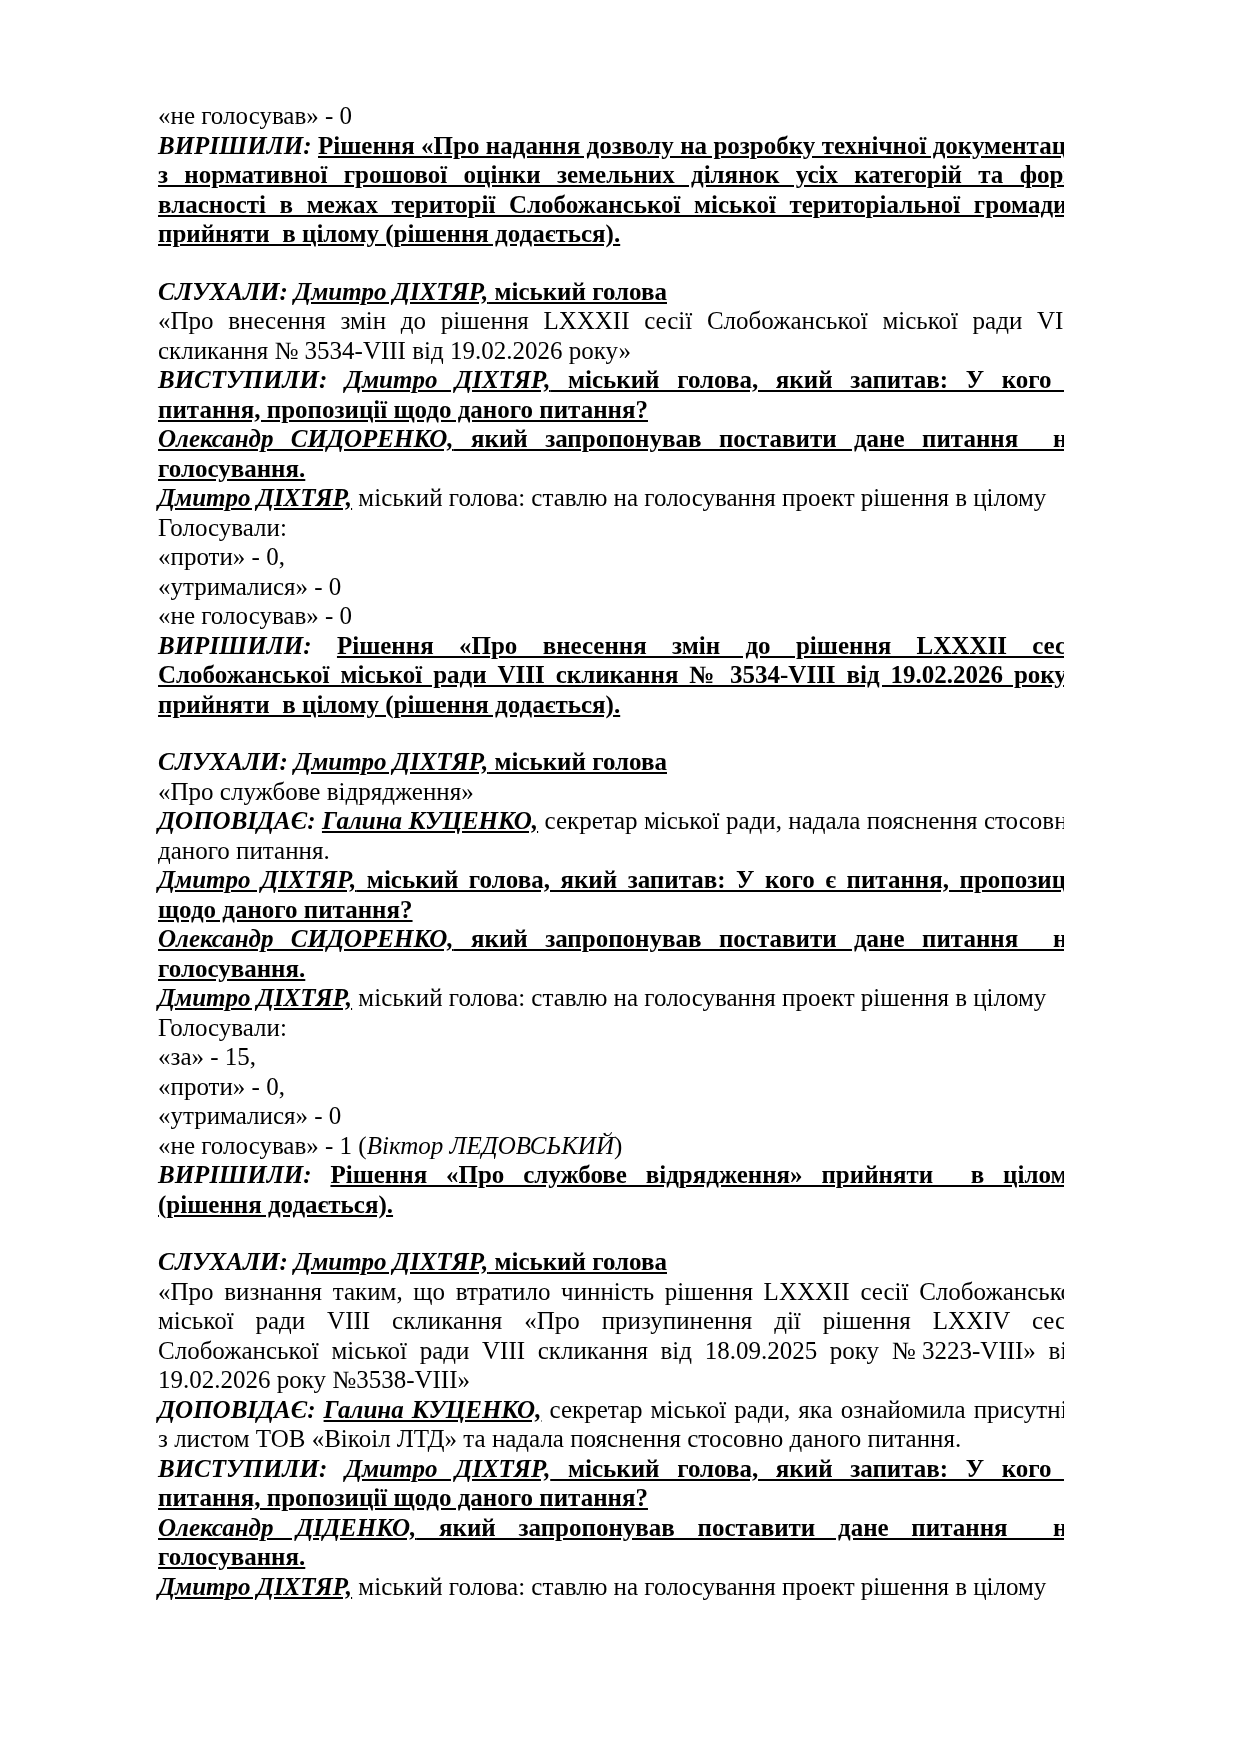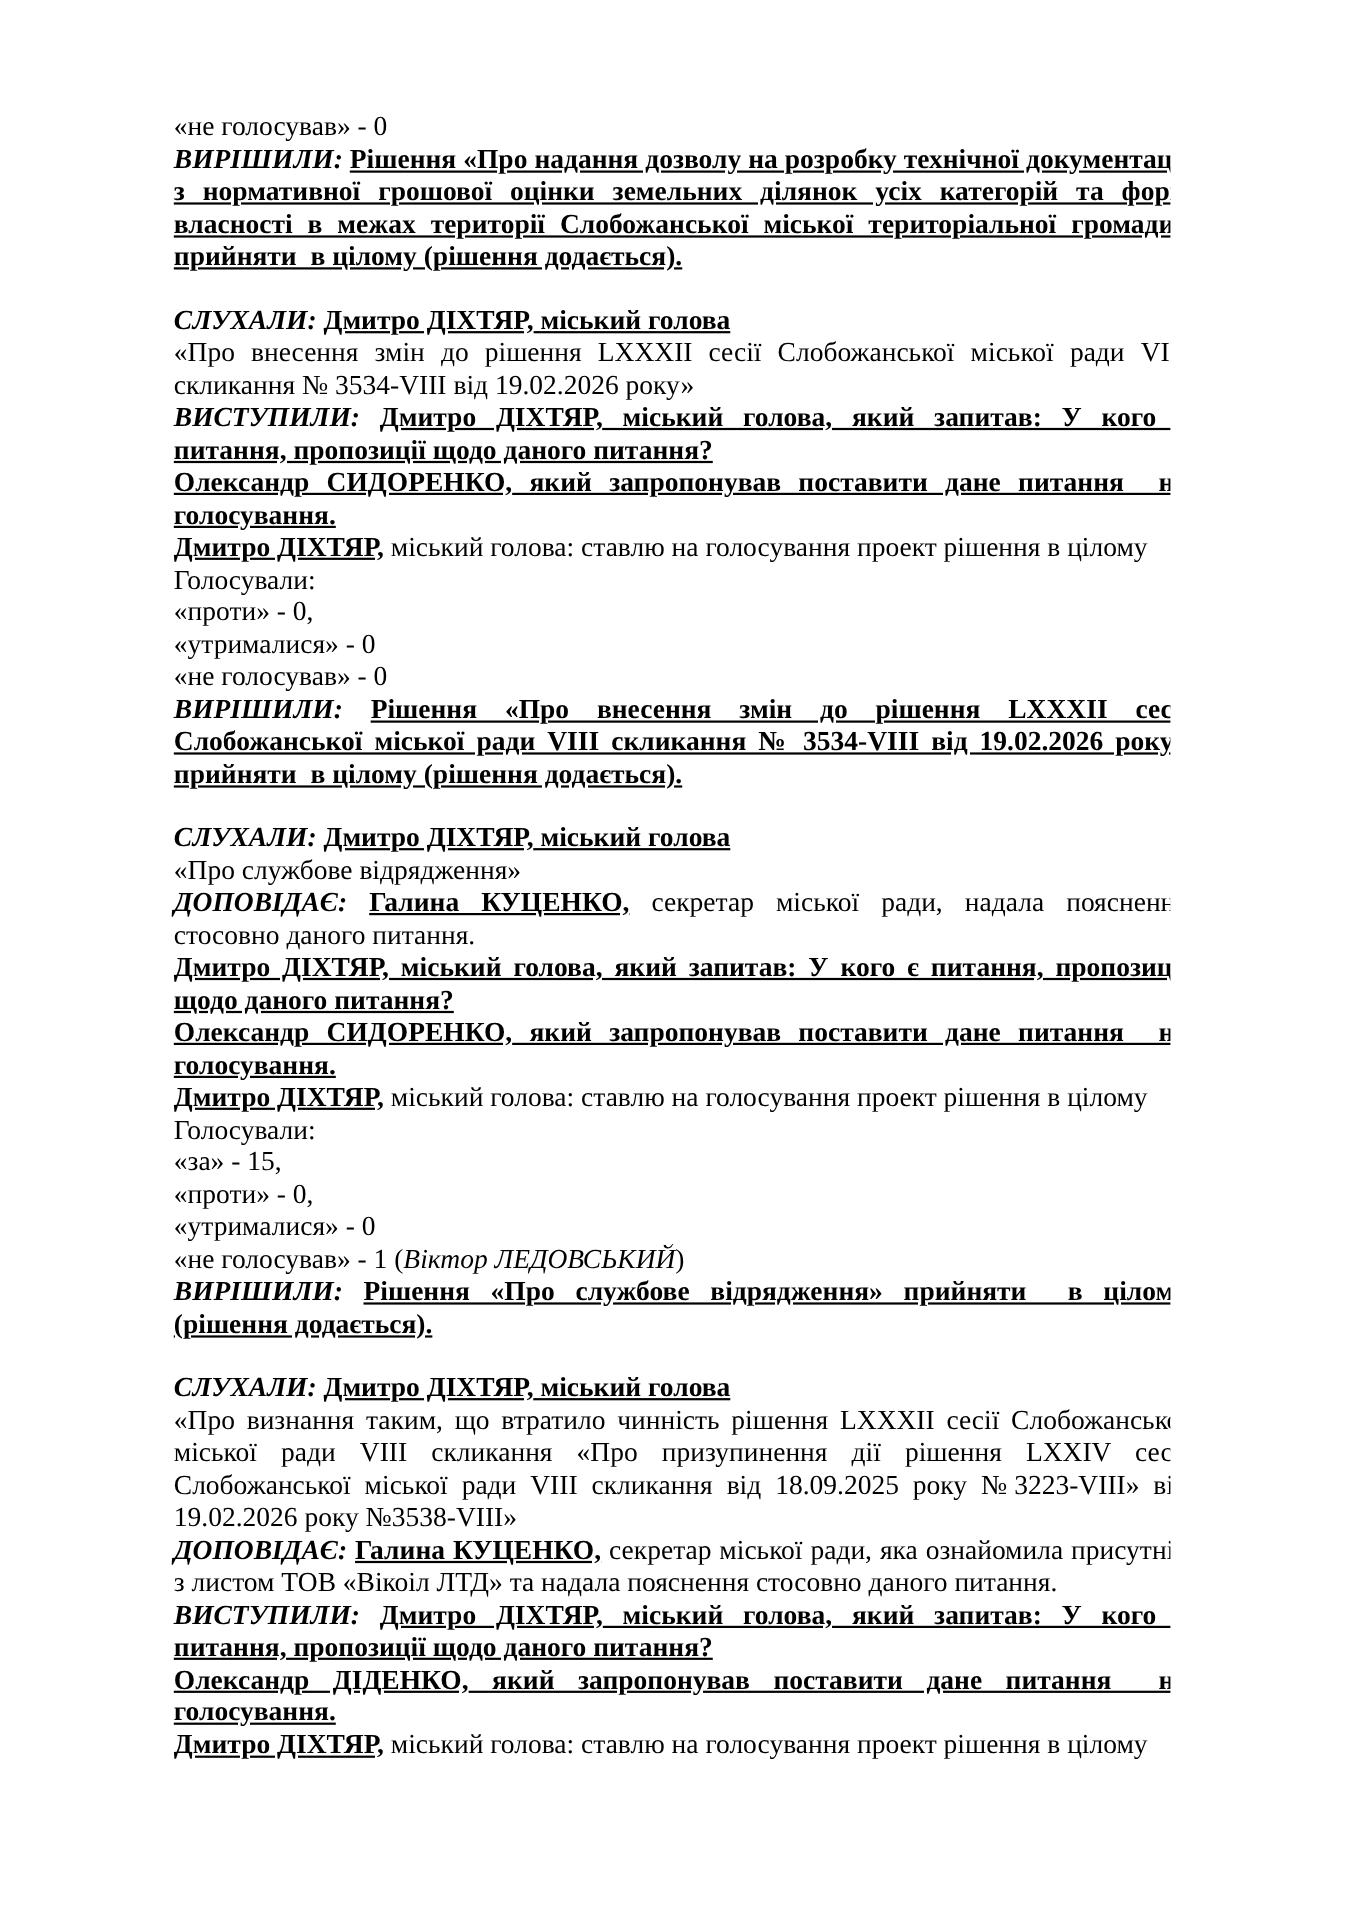--- a/index.html
+++ b/index.html
@@ -25,21 +25,21 @@
     line-height: 29.5px;
   }
   .para { margin: 0; }
   .align-justify { text-align: justify; }
   .align-left { text-align: left; }
   .spacer { height: 28px; }
 
   .seg-label   { font-weight: bold; font-style: italic; }
   .seg-bold    { font-weight: bold; text-decoration: underline; }
   .seg-regular { font-weight: normal; }
-  .seg-name    { font-weight: bold; text-decoration: underline; }
+  .seg-name    { font-weight: bold; font-style: italic; text-decoration: underline; }
   .seg-name-italic { font-style: italic; }
   .seg-light   { font-weight: normal; color: #4a4a4a; }
 
   .page-number {
     position: absolute;
     left: 1150px;
     top: 1620px;
     width: 60px;
     font-size: 25px;
     font-weight: bold;

